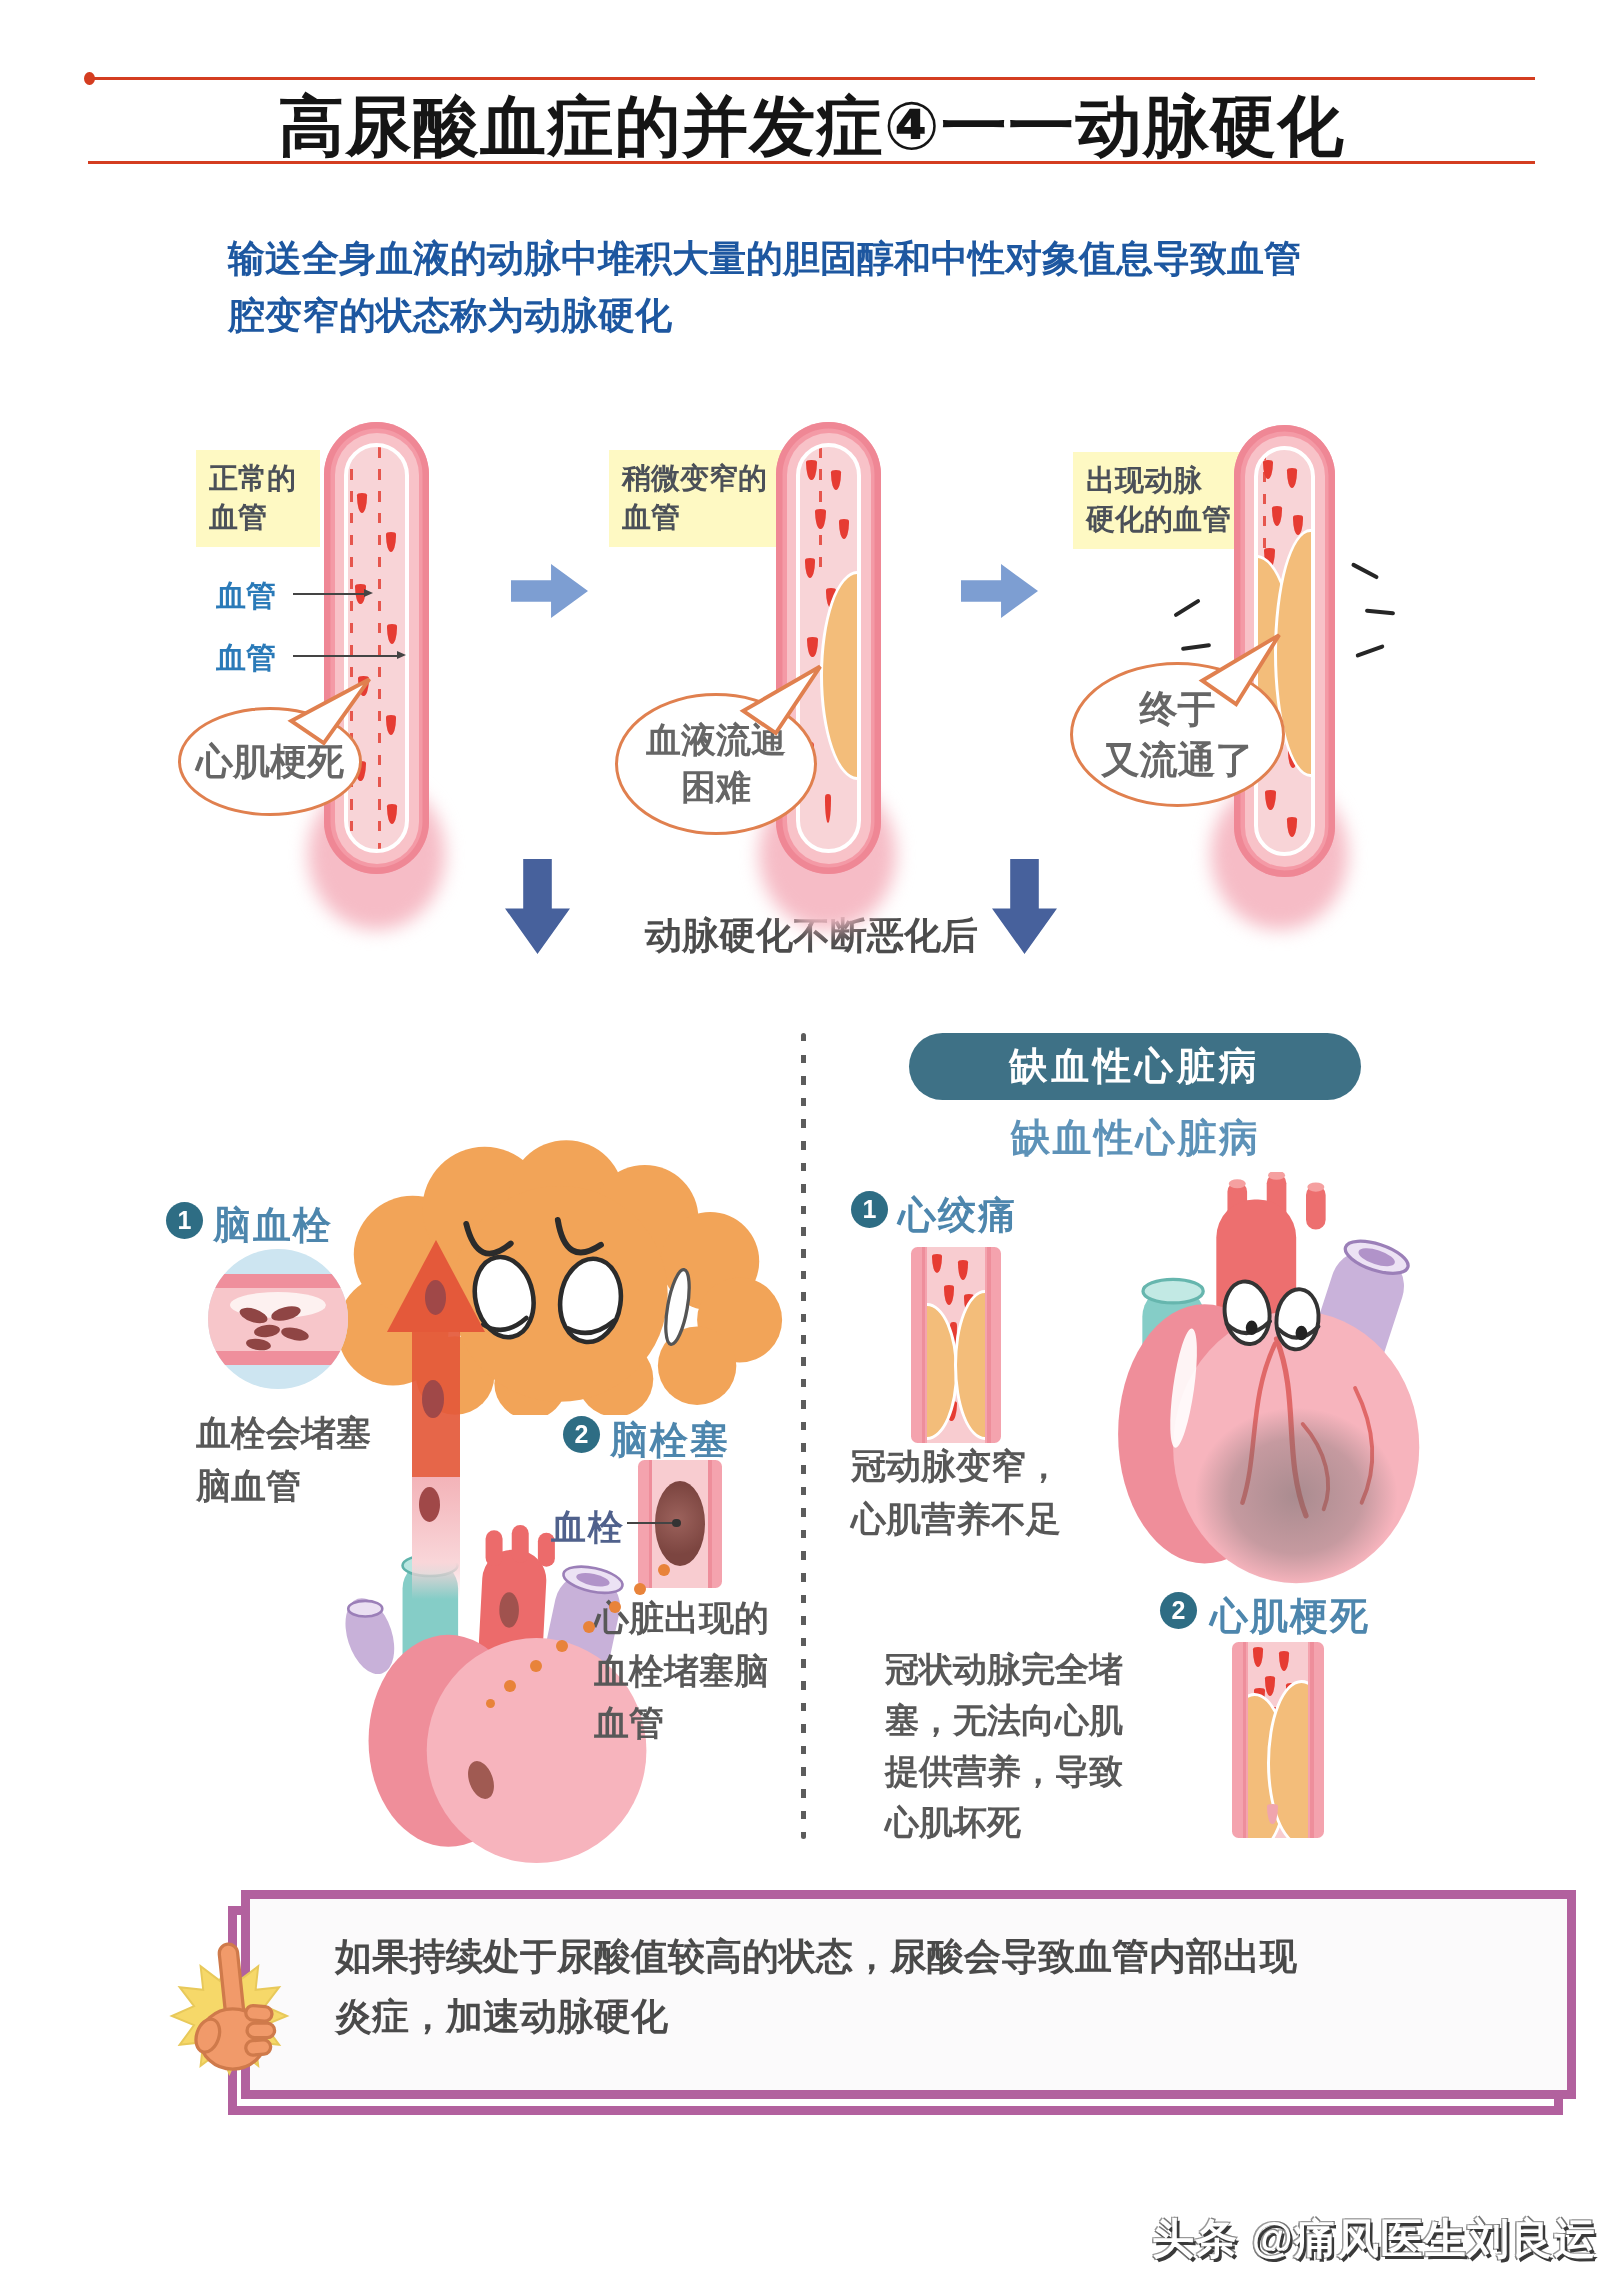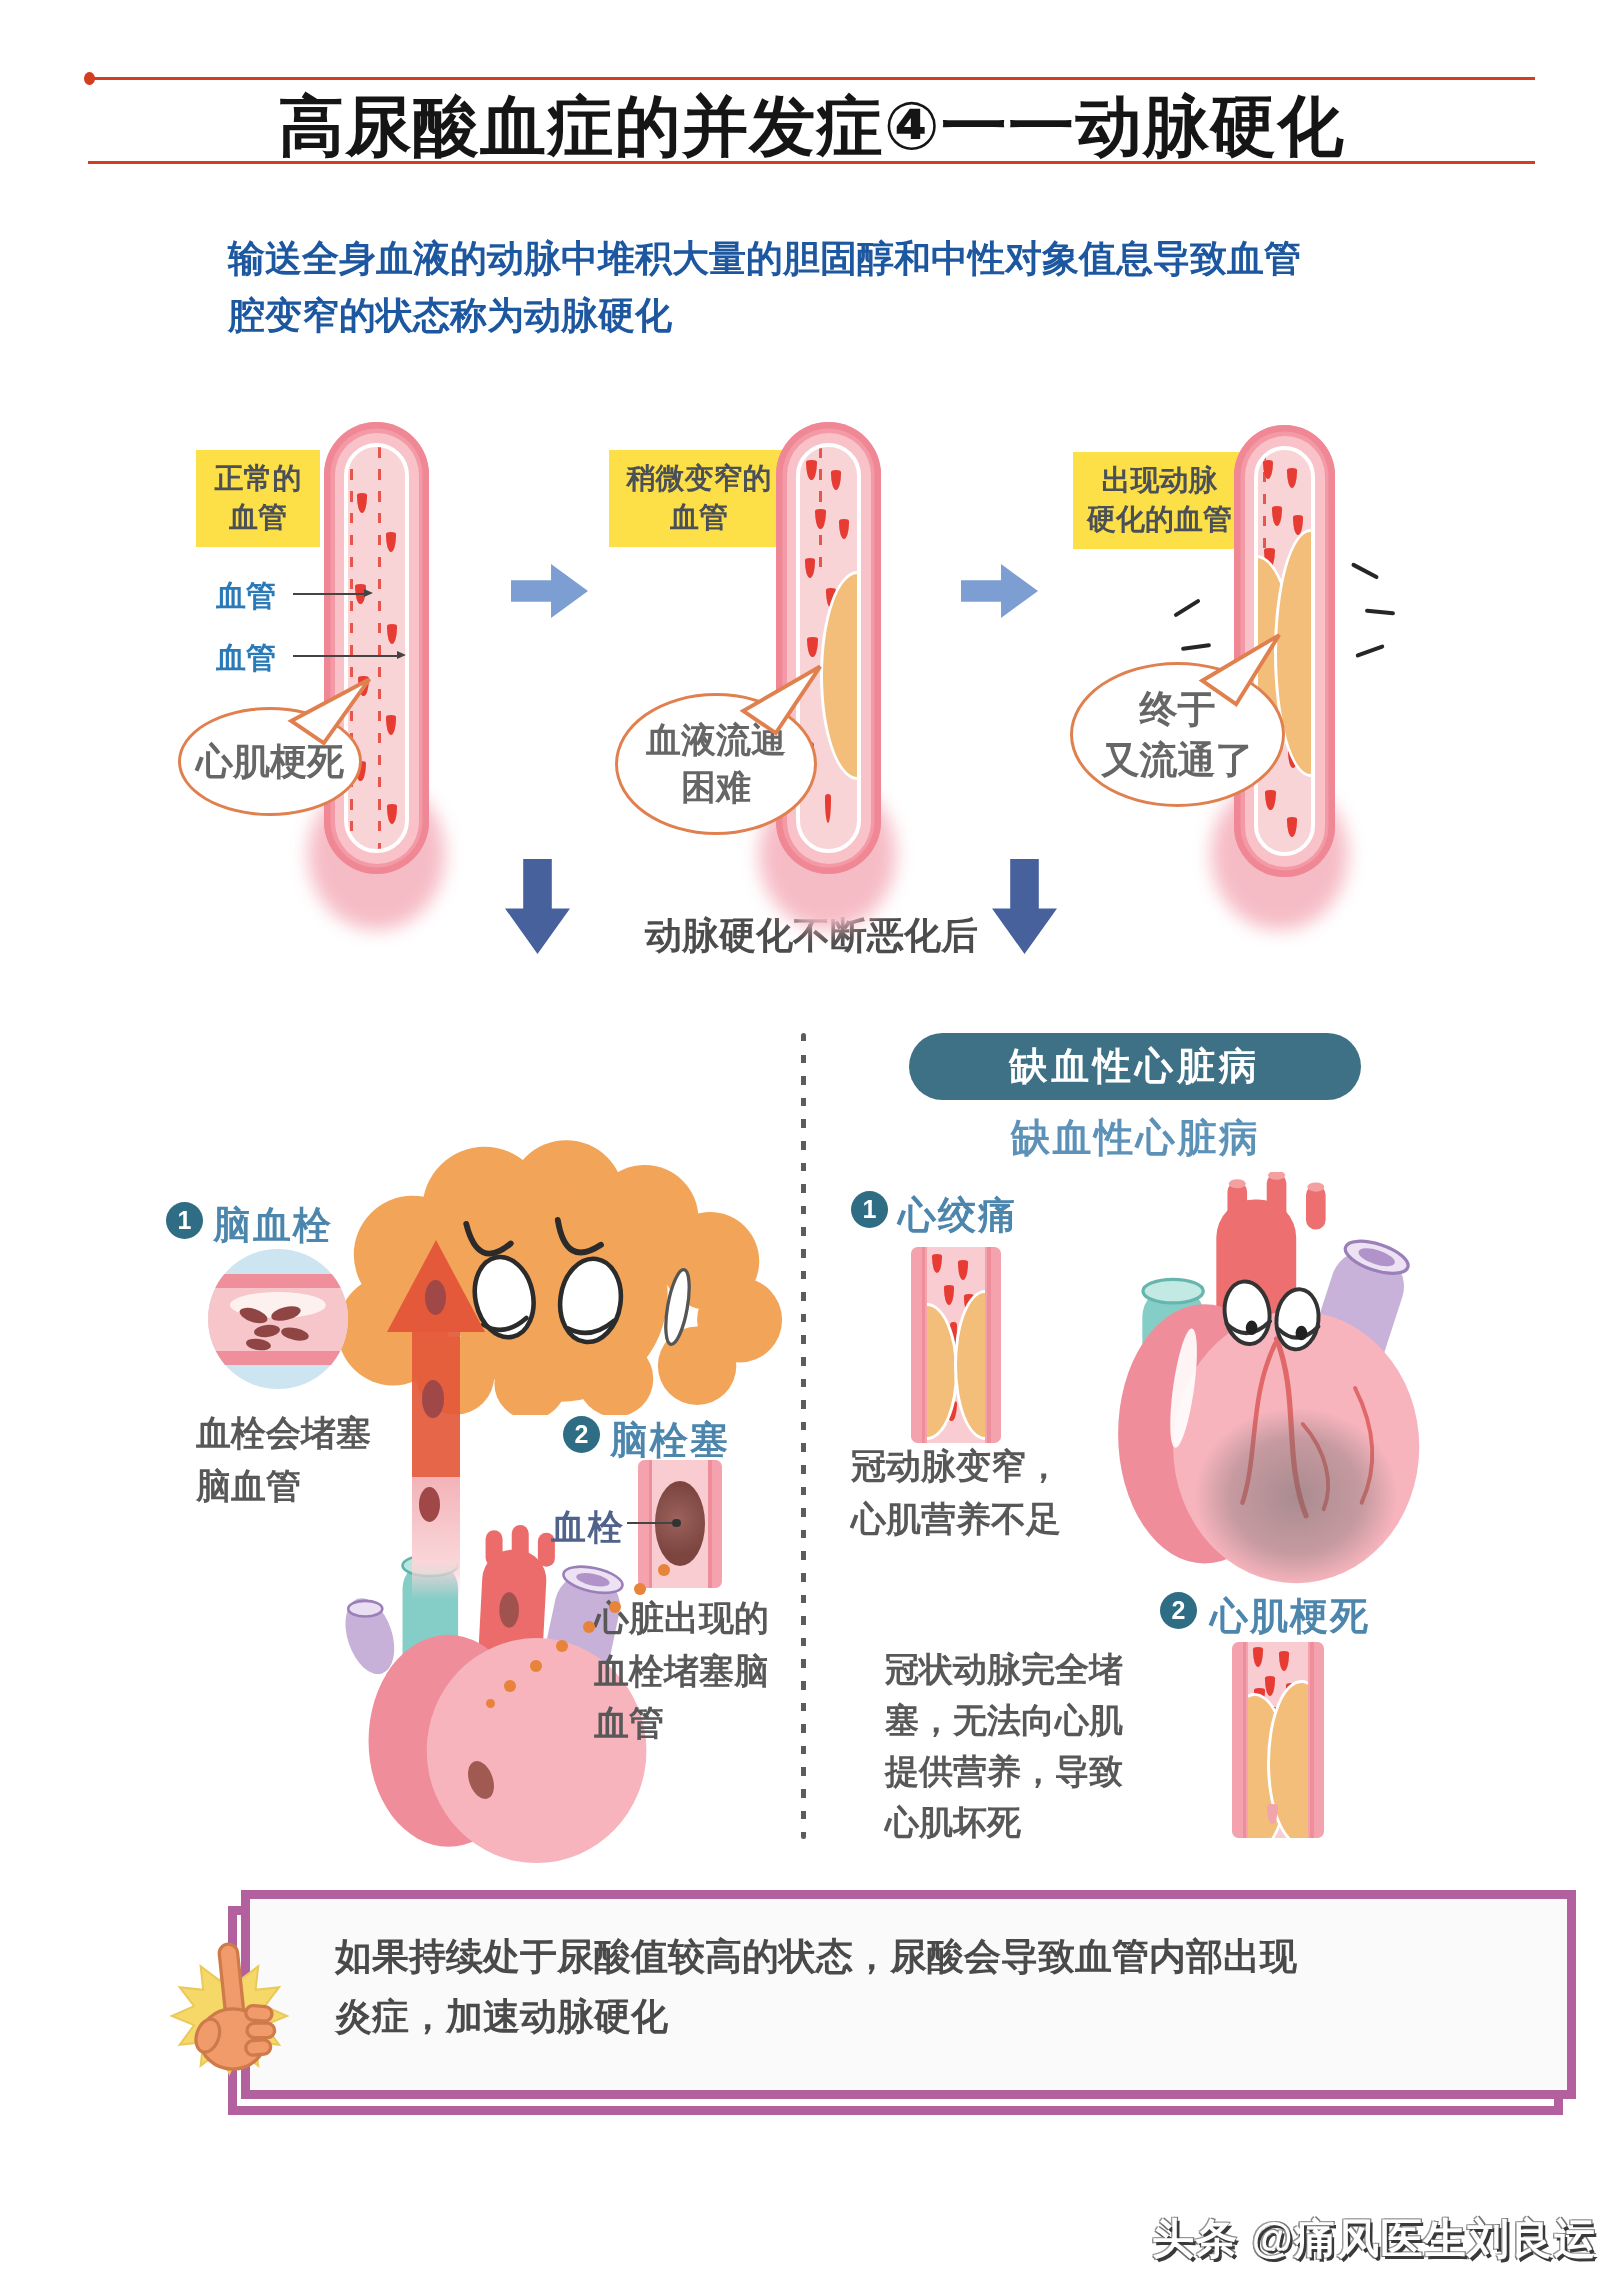--- a/index.html
+++ b/index.html
@@ -21,22 +21,22 @@
   .tube-mid{position:absolute;inset:10.5px;border-radius:48px;background:#f8c2c8;}
   .lumen{position:absolute;left:19.6px;right:19.6px;top:21px;bottom:21px;border-radius:38px;background:#f8d4d7;
          border:4.6px solid #ffffff;overflow:hidden;}
   .drop{position:absolute;width:10.5px;height:19.6px;background:#e63c33;border-radius:50% 50% 50% 50%/12% 12% 88% 88%;}
   .drop.thin{width:6.5px;height:29px;}
   .dashline{position:absolute;top:0;bottom:0;width:3.3px;
             background:repeating-linear-gradient(180deg,#e6564d 0 10.5px,transparent 10.5px 22px);}
   .plaque{position:absolute;background:#f3bd7a;border:3.9px solid #fff;border-radius:50%;}
   .foot-glow{position:absolute;width:137px;height:151px;border-radius:50%;background:#f6bcc6;filter:blur(9.2px);z-index:1;}
 
-  .label-box{position:absolute;background:#fde047;color:#4b5058;font-size:29px;font-weight:700;
-             line-height:1.35;padding:9.2px 13px;z-index:1;text-align:center;}
+  .label-box{position:absolute;background:#fef9c3;color:#4b5058;font-size:29px;font-weight:700;
+             line-height:1.35;padding:9.2px 13px;z-index:1;}
   .blue-side-label{position:absolute;color:#2a7ab8;font-size:30px;font-weight:700;z-index:3;}
   .pointer{position:absolute;height:2px;background:#444;z-index:3;}
   .pointer:after{content:"";position:absolute;right:-7.9px;top:-3.9px;border-left:9.2px solid #444;
                  border-top:4.6px solid transparent;border-bottom:4.6px solid transparent;}
   .pointer.dot-end:after{border:none;right:-6.5px;top:-3.3px;width:8.5px;height:8.5px;border-radius:50%;background:#333;}
 
   .bubble{position:absolute;background:#fff;border:3.9px solid #e0804f;border-radius:50%;display:flex;
           align-items:center;justify-content:center;text-align:center;color:#666;font-weight:700;z-index:5;}
   .tail{position:absolute;z-index:6;}
 

